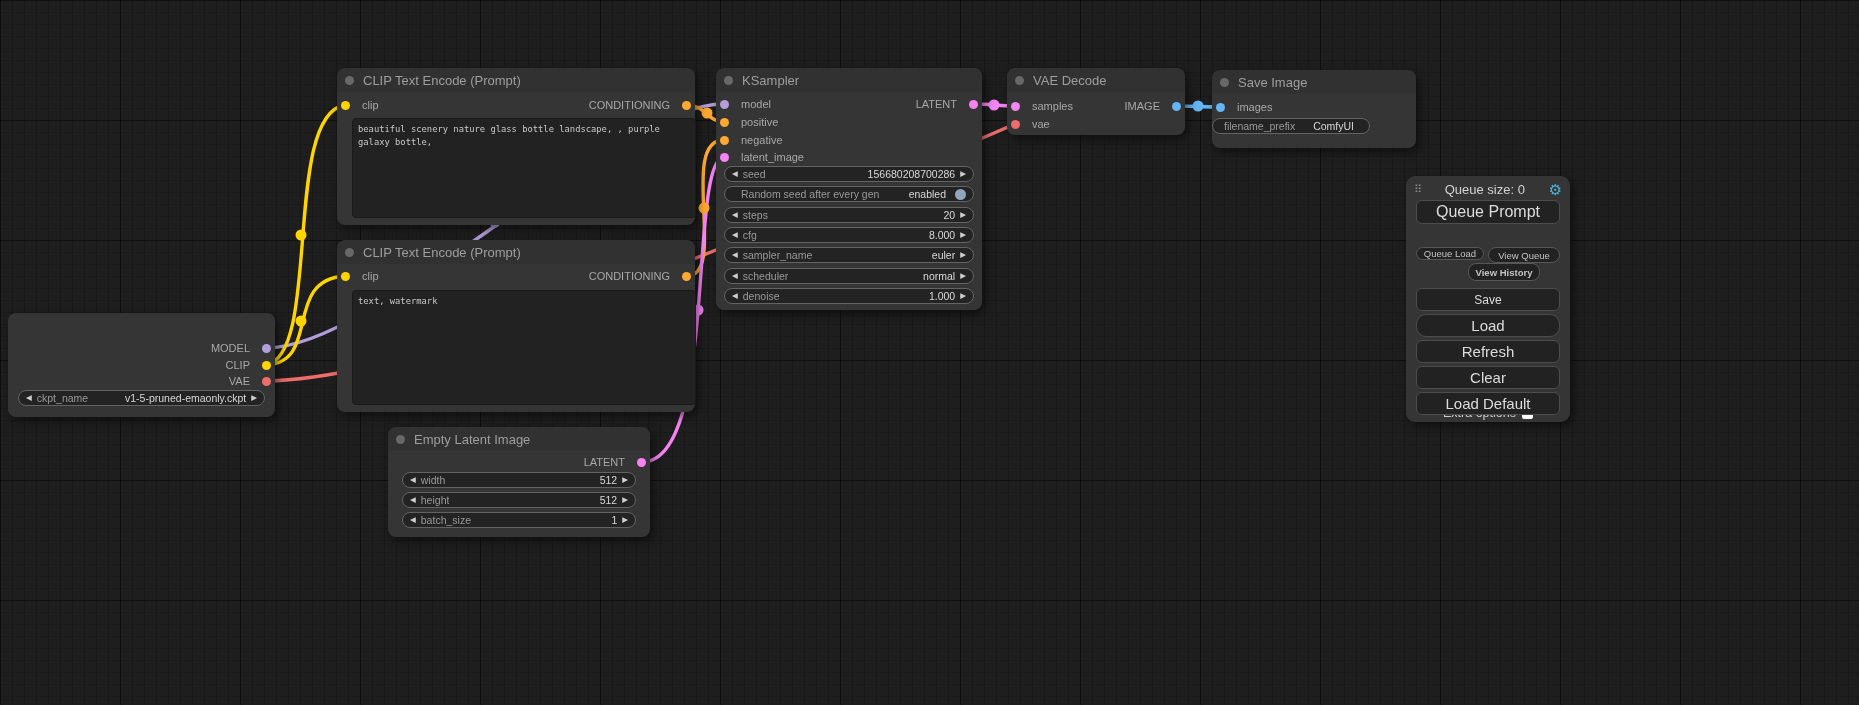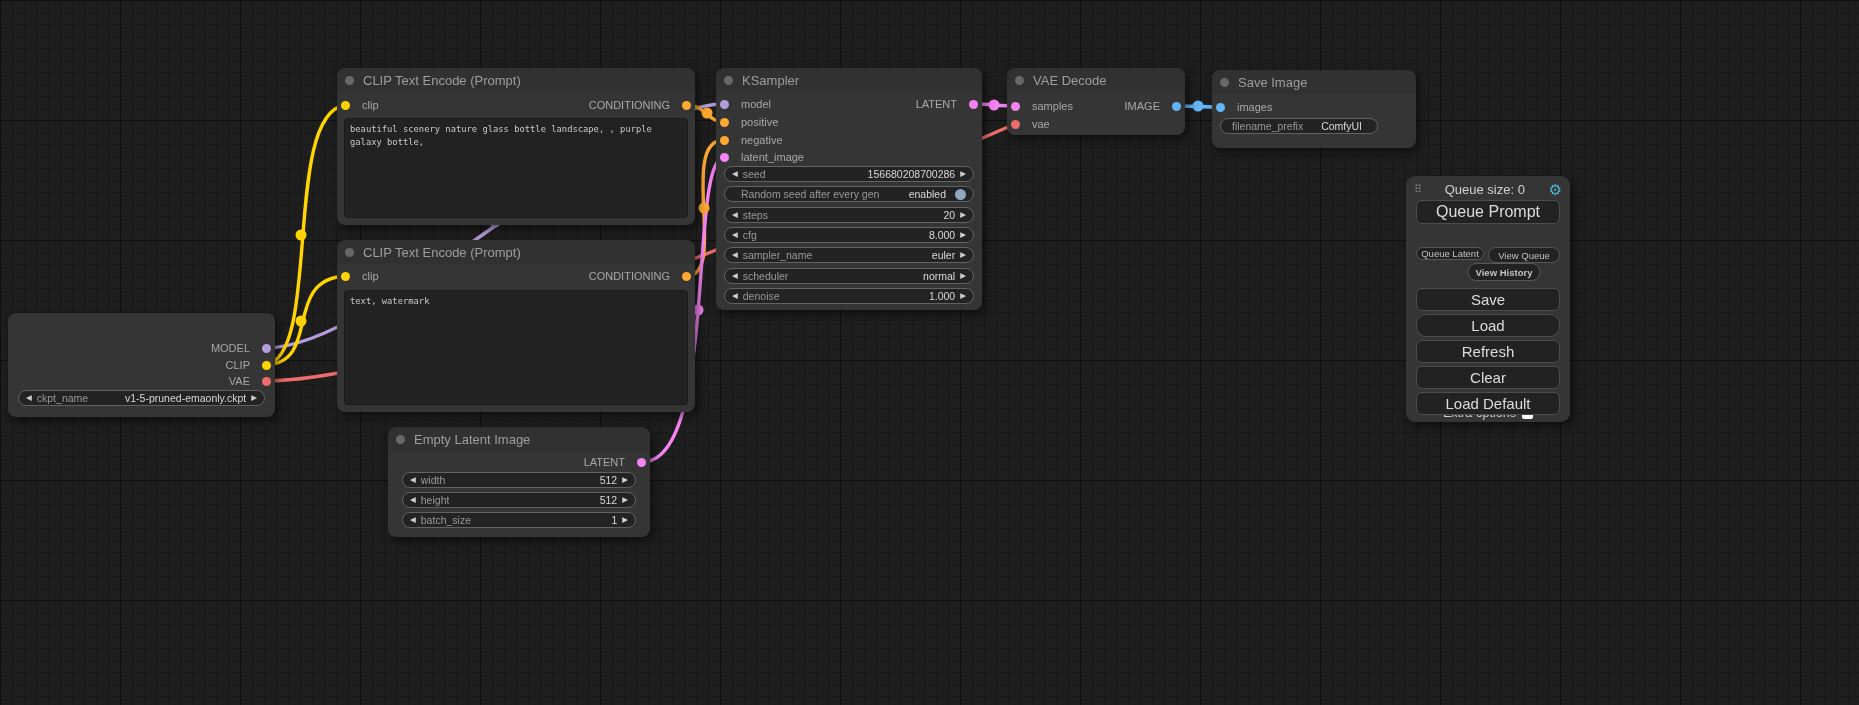--- a/index.html
+++ b/index.html
@@ -38,21 +38,21 @@
     border-radius:9px;display:flex;align-items:center;padding:0 7px;gap:5px;
     font-size:10.5px;box-sizing:border-box;white-space:nowrap;
   }
   .warr{color:#cfcfcf;font-size:7.5px;line-height:1;flex:0 0 auto;}
   .wlabel{color:#999;overflow:hidden;}
   .wvalue{color:#d8d8d8;margin-left:auto;}
   .wtoggle{width:11px;height:11px;border-radius:50%;background:#8fa7be;flex:0 0 auto;margin-left:4px;}
   .promptbox{
     position:absolute;background:#222;border-radius:4px;border:1px solid #1a1a1a;
     font-family:"DejaVu Sans Mono",monospace;font-size:8.8px;line-height:1.45;
-    color:#c9c9c9;padding:4px 5px;box-sizing:border-box;white-space:pre-wrap;overflow:hidden;
+    color:#c9c9c9;padding:4px 5px;box-sizing:border-box;white-space:pre-wrap;overflow:hidden;margin-left:8px;
   }
 
   
   #queue-panel{
     position:absolute;z-index:3;left:1406px;top:176px;width:164px;height:246px;
     background:#353535;border-radius:9px;box-shadow:3px 4px 10px rgba(0,0,0,.5);
   }
   .qp-abs{position:absolute;box-sizing:border-box;}
   .qbtn{
     background:#222;border:1px solid #4d4d4d;border-radius:6px;color:#dcdcdc;
@@ -266,40 +266,40 @@
 
   <div class="node" style="left:1212px;top:70px;width:204px;height:78px;">
     <div class="node-title">
       <span class="tdot"></span>
       <span>Save Image</span>
     </div>
     <div class="slot in" style="top:30px;">
       <span class="sdot" style="background-color: rgb(100, 181, 246);"></span>
       <span>images</span>
     </div>
-    <div class="widget" style="left:8px;top:48px;width:158px;">
+    <div class="widget" style="left:0;top:48px;width:158px;">
       <span class="wlabel" style="margin-left:4px;">filename_prefix</span>
       <span class="wvalue" style="margin-right:8px;">ComfyUI</span>
     </div>
   </div>
 
   <div id="queue-panel">
     <div id="qp-header" class="qp-abs">
       <span id="drag-handle">⠿</span>
       <span id="qp-title">Queue size: 0</span>
       <span id="gear">⚙</span>
     </div>
     <div class="qbtn qp-abs" style="left:10px;top:24px;width:144px;height:24px;font-size:16px;">Queue Prompt</div>
     <div id="extra-row" class="qp-abs">
       <span>Extra options</span>
       <span id="extra-checkbox"></span>
     </div>
-    <div class="qpill qp-abs" style="left:10px;top:71px;width:68px;height:13px;">Queue Latent</div>
+    <div class="qpill qp-abs" style="left:10px;top:71px;width:68px;height:13px;">Queue Load</div>
     <div class="qpill qp-abs" style="left:82px;top:71px;width:72px;height:16px;">View Queue</div>
     <div class="qpill qp-abs" style="left:62px;top:87px;width:72px;height:18px;font-weight:bold;">View History</div>
-    <div class="qbtn qp-abs" style="left:10px;top:112px;width:144px;height:23px;font-size:15px;">Save</div>
+    <div class="qbtn qp-abs" style="left:10px;top:112px;width:144px;height:23px;font-size:12px;">Save</div>
     <div class="qbtn qp-abs" style="left:10px;top:138px;width:144px;height:23px;font-size:15px;border-radius:10px;">Load</div>
     <div class="qbtn qp-abs" style="left:10px;top:164px;width:144px;height:23px;font-size:15px;">Refresh</div>
     <div class="qbtn qp-abs" style="left:10px;top:190px;width:144px;height:23px;font-size:15px;">Clear</div>
     <div class="qbtn qp-abs" style="left:10px;top:216px;width:144px;height:23px;font-size:15px;">Load Default</div>
   </div>
 
 </div>
 
 </body></html>

